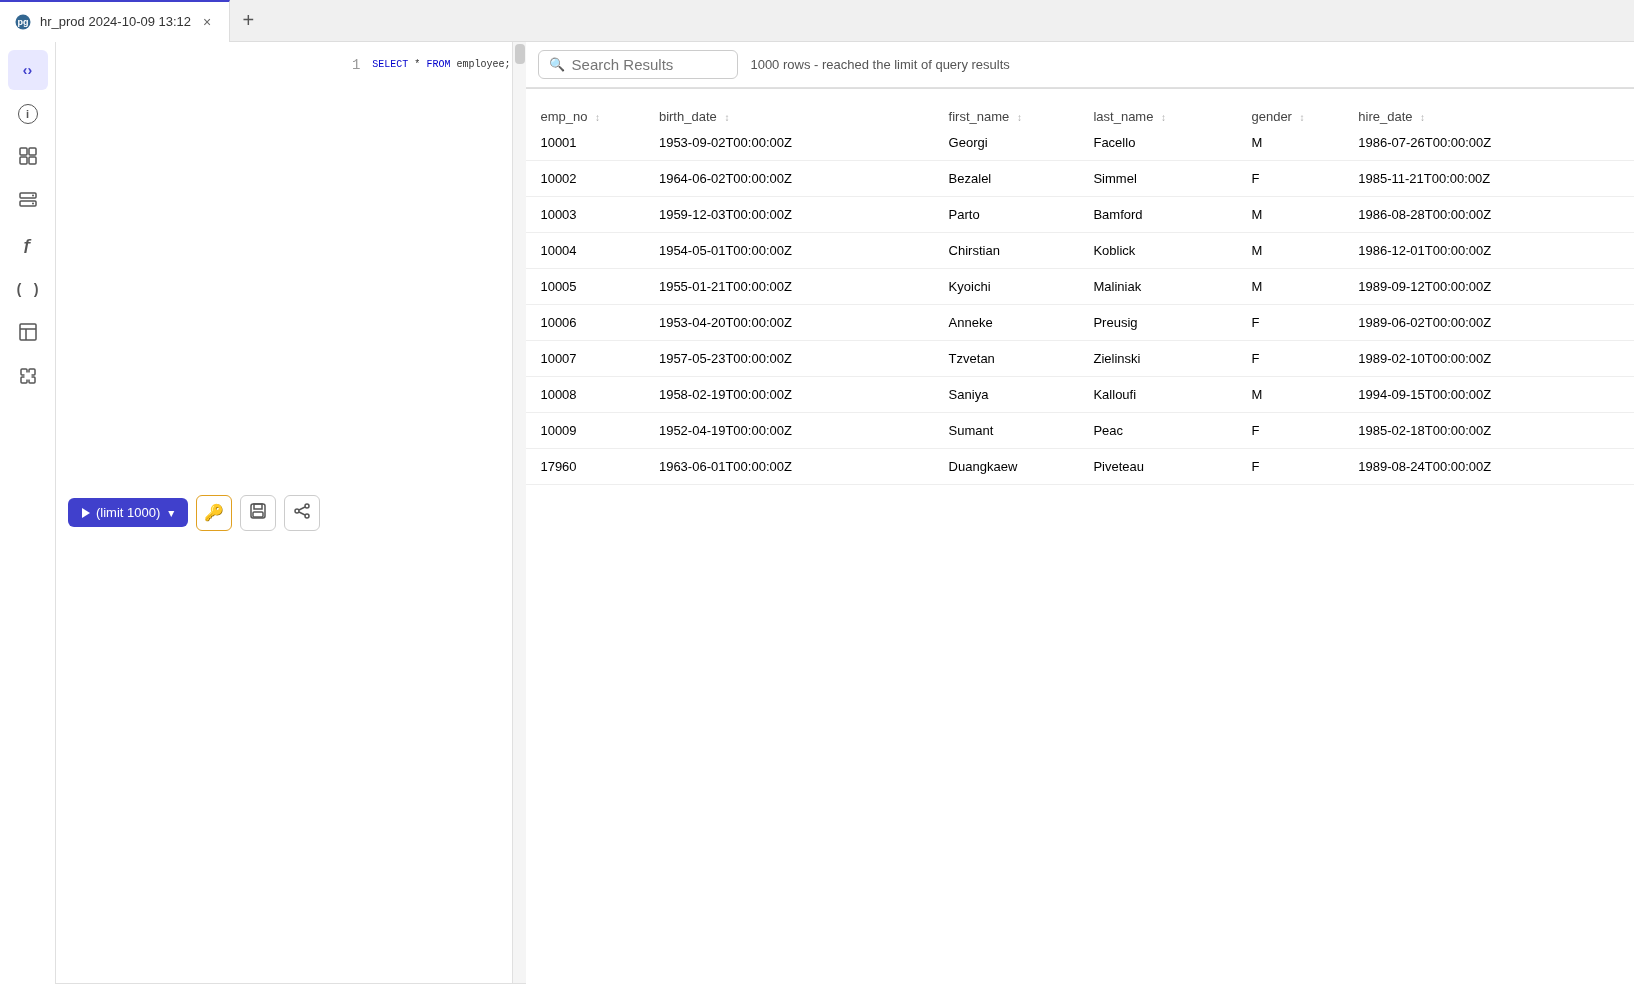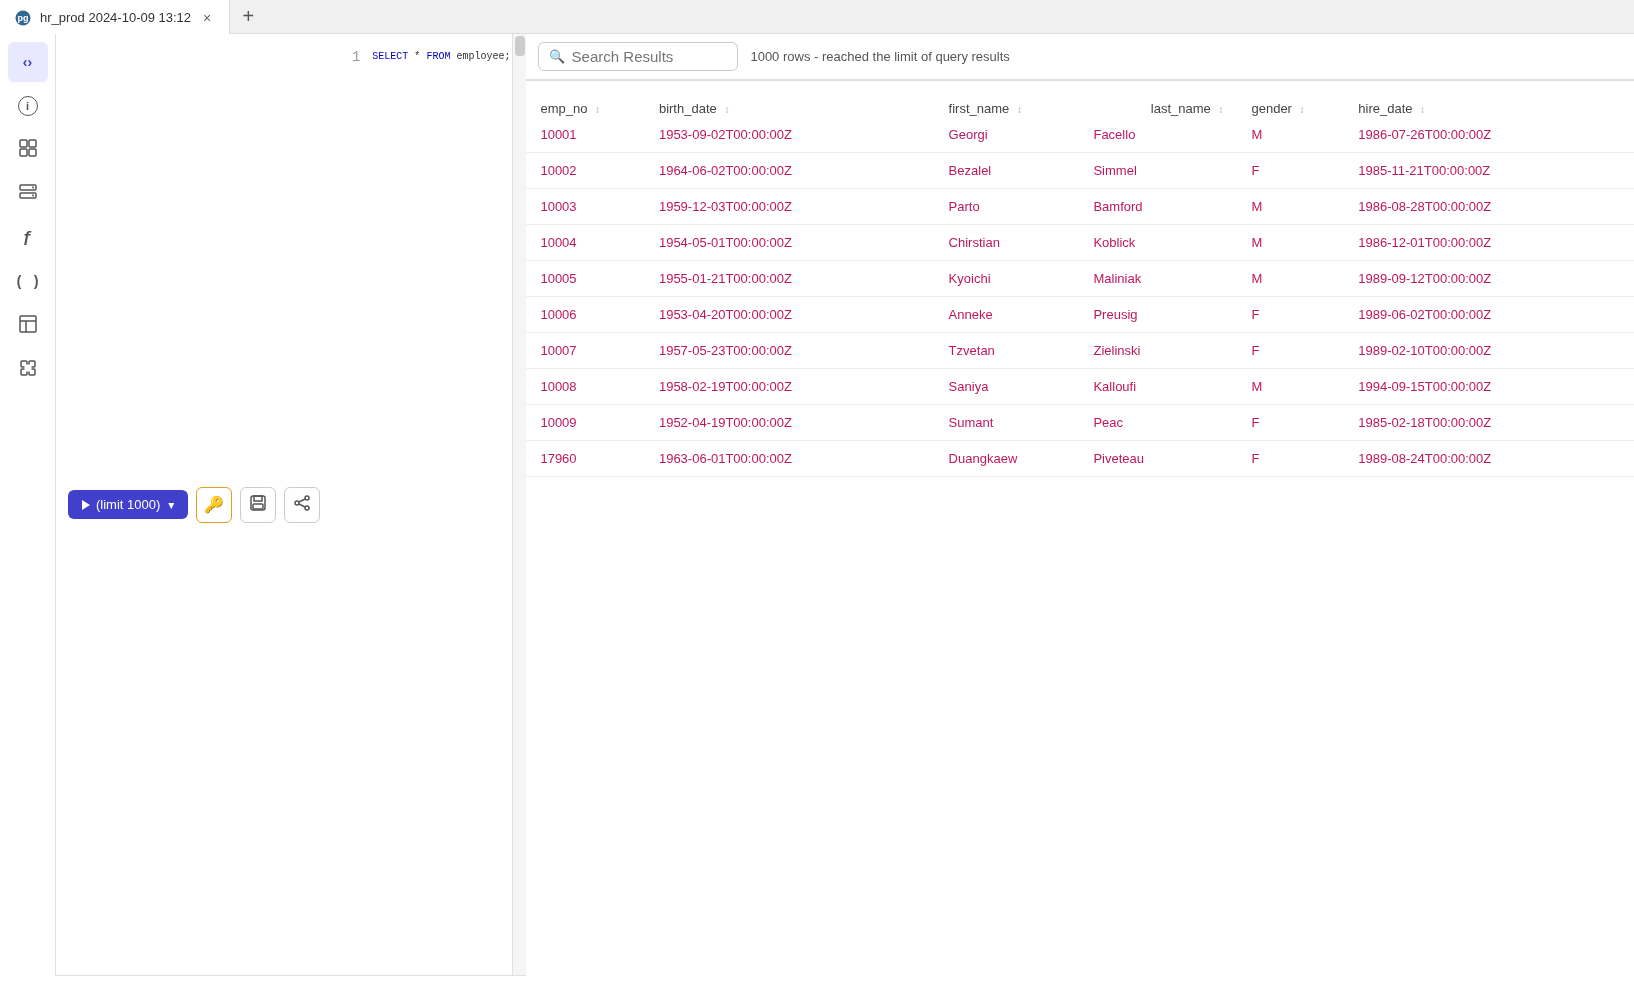--- a/index.html
+++ b/index.html
@@ -4,21 +4,21 @@
   <style>
     * { box-sizing: border-box; margin: 0; padding: 0; }
     body { font-family: -apple-system, BlinkMacSystemFont, 'Segoe UI', sans-serif; background: #fff; overflow: hidden; }
 
     
     .tab-bar {
       display: flex;
       align-items: center;
       background: #f0f0f0;
       border-bottom: 1px solid #ddd;
-      height: 34px;
+      height: 42px;
       padding-left: 0;
     }
     .tab {
       display: flex;
       align-items: center;
       background: #fff;
       border-right: 1px solid #ddd;
       border-top: 2px solid #4040cc;
       height: 42px;
       padding: 0 14px;
@@ -229,28 +229,28 @@
       border-bottom: 1.5px solid #ddd;
     }
     th .sort-icon {
       color: #aaa;
       font-size: 10px;
       margin-left: 4px;
     }
     td {
       padding: 10px 14px;
       border-bottom: 1px solid #eee;
-      color: #be185d;
+      color: #000000;
       font-size: 13px;
       white-space: nowrap;
     }
     .col-emp_no { min-width: 90px; }
     .col-birth_date { min-width: 220px; }
     .col-first_name { min-width: 110px; }
-    .col-last_name { min-width: 120px; text-align: right; }
+    .col-last_name { min-width: 120px; }
     .col-gender { min-width: 80px; }
     .col-hire_date { min-width: 220px; }
   </style>
 </head>
 <body>
 
 <div class="tab-bar">
   <div class="tab">
 
     <svg class="tab-icon" viewBox="0 0 24 24" fill="none">

